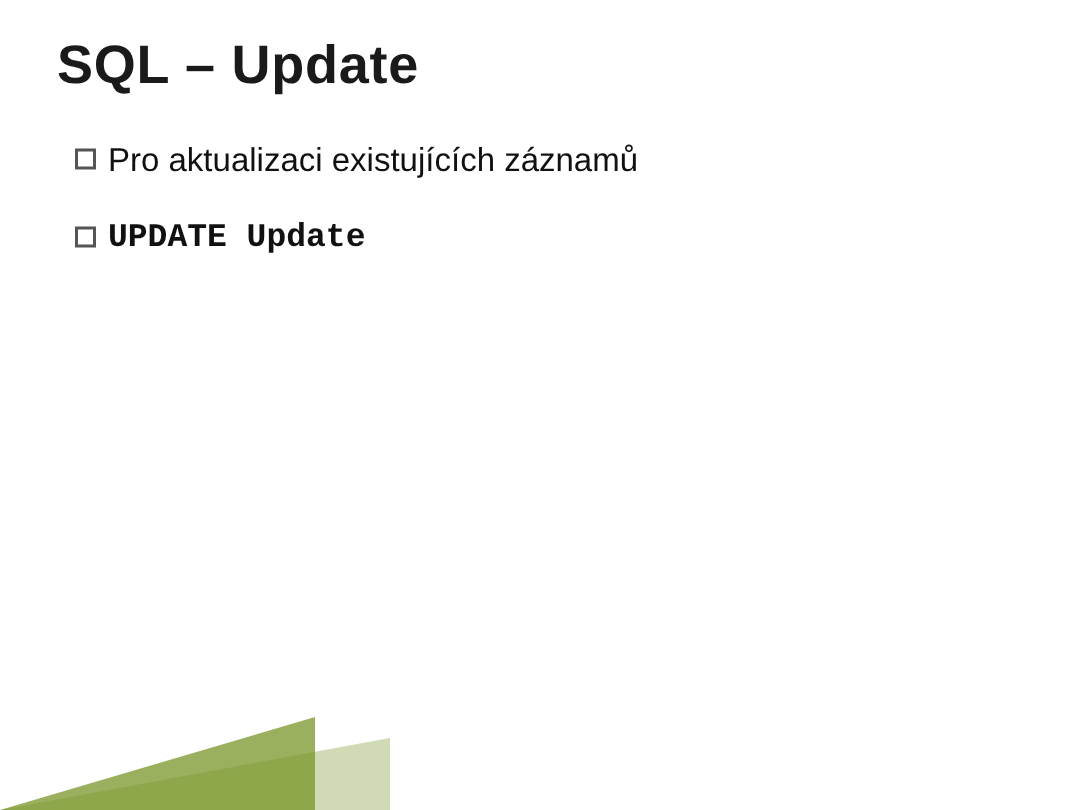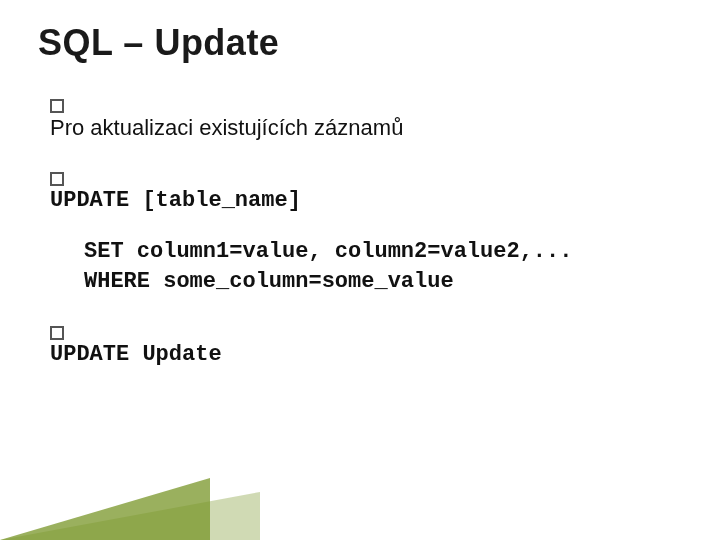--- a/index.html
+++ b/index.html
@@ -24,21 +24,20 @@
   .bullets {
     padding-left: 12px;
   }
   .bullet {
     display: flex;
     align-items: flex-start;
     margin-bottom: 22px;
     font-size: 22px;
     line-height: 1.35;
     color: #111;
-    flex-direction: column;
   }
   .bullet-marker {
     width: 14px;
     height: 14px;
     border: 2px solid #555;
     margin-top: 7px;
     margin-right: 8px;
     flex-shrink: 0;
   }
   .bullet-body {
@@ -90,28 +89,20 @@
 
   <div class="bullets">
 
     <div class="block">
       <div class="bullet">
         <div class="bullet-marker"></div>
         <div class="bullet-body">Pro aktualizaci existujících záznamů</div>
       </div>
     </div>
 
-    <div class="block">
-      <div class="bullet">
-        <div class="bullet-marker"></div>
-        <div class="bullet-body mono">UPDATE [table_name]</div>
-      </div>
-      <div class="code-line">SET column1=value, column2=value2,...</div>
-      <div class="code-line">WHERE some_column=some_value</div>
-    </div>
 
     <div class="block">
       <div class="bullet">
         <div class="bullet-marker"></div>
         <div class="bullet-body mono">UPDATE Update</div>
       </div>
     </div>
 
   </div>
 </div>

